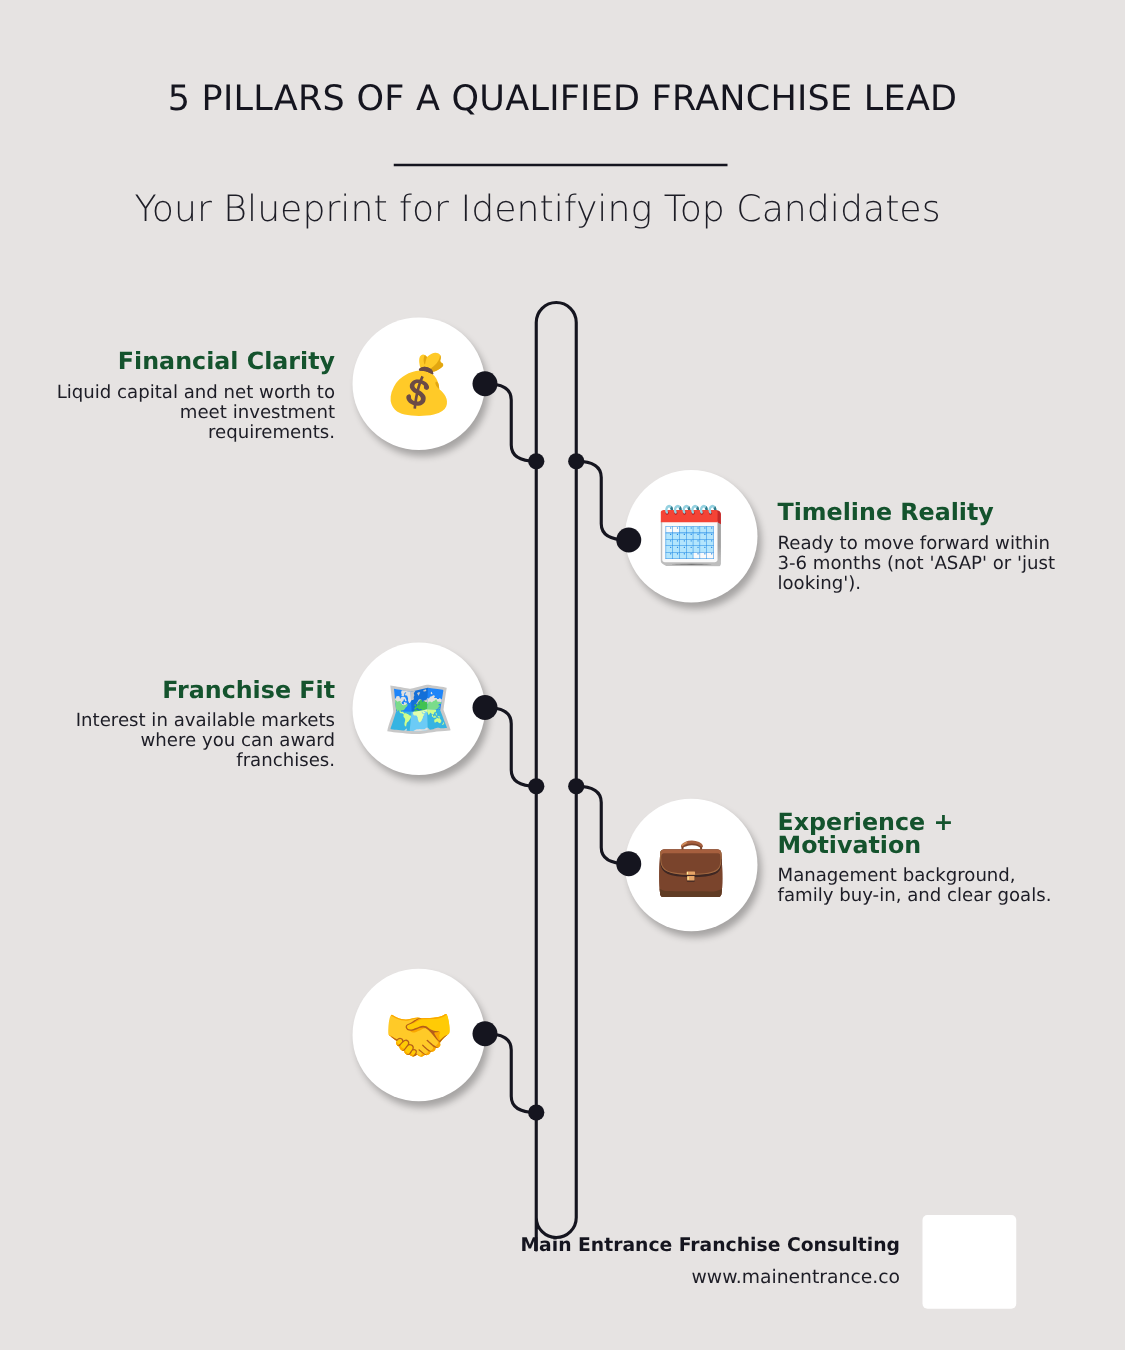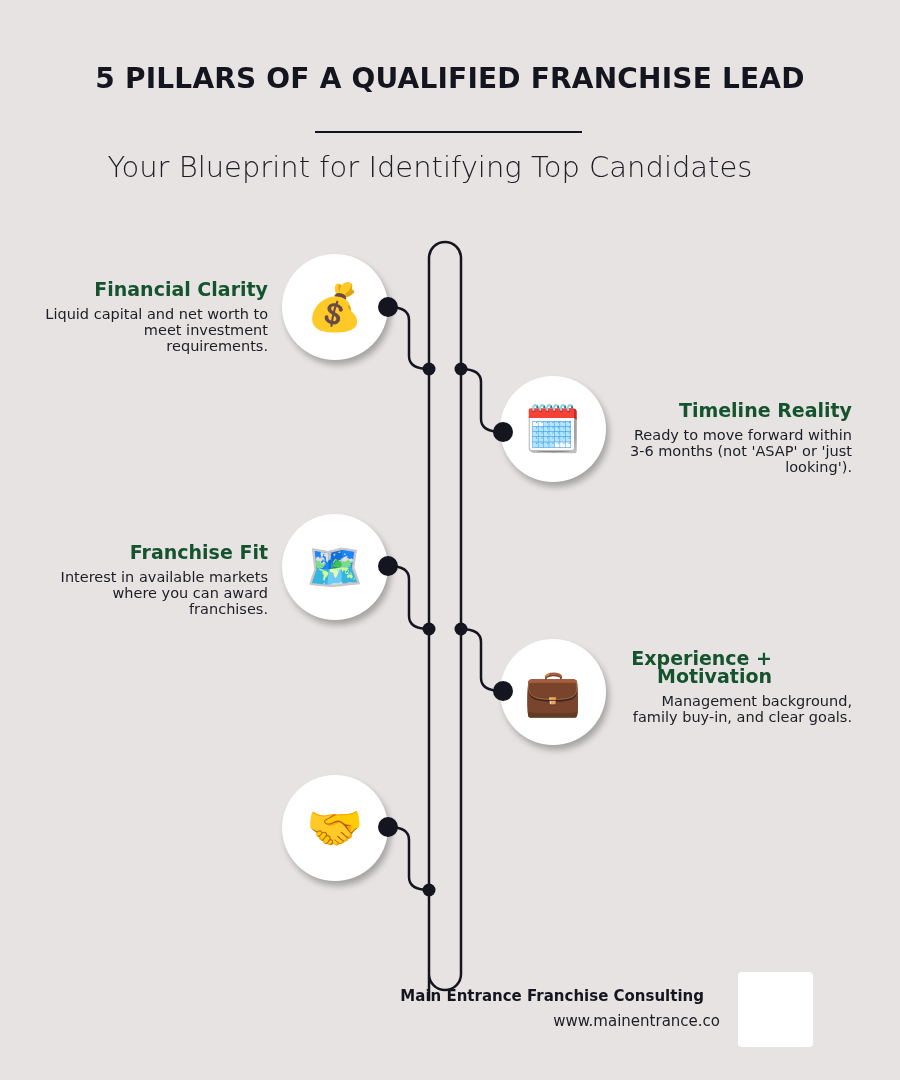--- a/index.html
+++ b/index.html
@@ -8,21 +8,21 @@
     background: #e6e3e2;
     position: relative;
     overflow: hidden;
     font-family: "Liberation Sans", "DejaVu Sans", sans-serif;
     color: #15151f;
   }
   .title {
     position: absolute; left: 0; top: 62px; width: 900px;
     text-align: center;
     font-family: "DejaVu Sans", sans-serif;
-    font-weight: bold; font-size: 28px; letter-spacing: 0.2px;
+    font-weight: normal; font-size: 28px; letter-spacing: 0.2px;
     color: #15151f;
   }
   .divider {
     position: absolute; left: 315px; top: 131px; width: 267px; height: 2px;
     background: #15151f;
   }
   .subtitle {
     position: absolute; left: 0; top: 150px; width: 860px;
     text-align: center;
     font-family: "DejaVu Sans", sans-serif;
@@ -32,35 +32,35 @@
   svg.pipes { position: absolute; left: 0; top: 0; }
   .circle {
     position: absolute; width: 106px; height: 106px; border-radius: 50%;
     background: #ffffff;
     box-shadow: 3px 5px 6px rgba(0,0,0,0.28);
     display: flex; align-items: center; justify-content: center;
     font-size: 46px; line-height: 1;
   }
   .block { position: absolute; }
   .block.left { text-align: right; width: 230px; }
-  .block.right { text-align: right; width: 230px; }
+  .block.right { text-align: left; width: 230px; }
   .block h3 {
     margin: 0 0 8px 0;
     font-family: "DejaVu Sans", sans-serif;
     font-weight: bold; font-size: 19px; line-height: 18px;
     color: #14532d;
   }
   .block p {
     margin: 0;
     font-family: "DejaVu Sans", sans-serif;
     font-size: 14.5px; line-height: 16px;
     color: #1d1d26;
   }
   .footer-name {
-    position: absolute; right: 196px; top: 987px;
+    position: absolute; right: 180px; top: 987px;
     font-family: "DejaVu Sans", sans-serif;
     font-weight: bold; font-size: 15px; color: #15151f;
     text-align: right; white-space: nowrap;
   }
   .footer-url {
     position: absolute; right: 180px; top: 1012px;
     font-family: "DejaVu Sans", sans-serif;
     font-size: 15px; color: #1d1d26;
     text-align: right; white-space: nowrap;
   }

